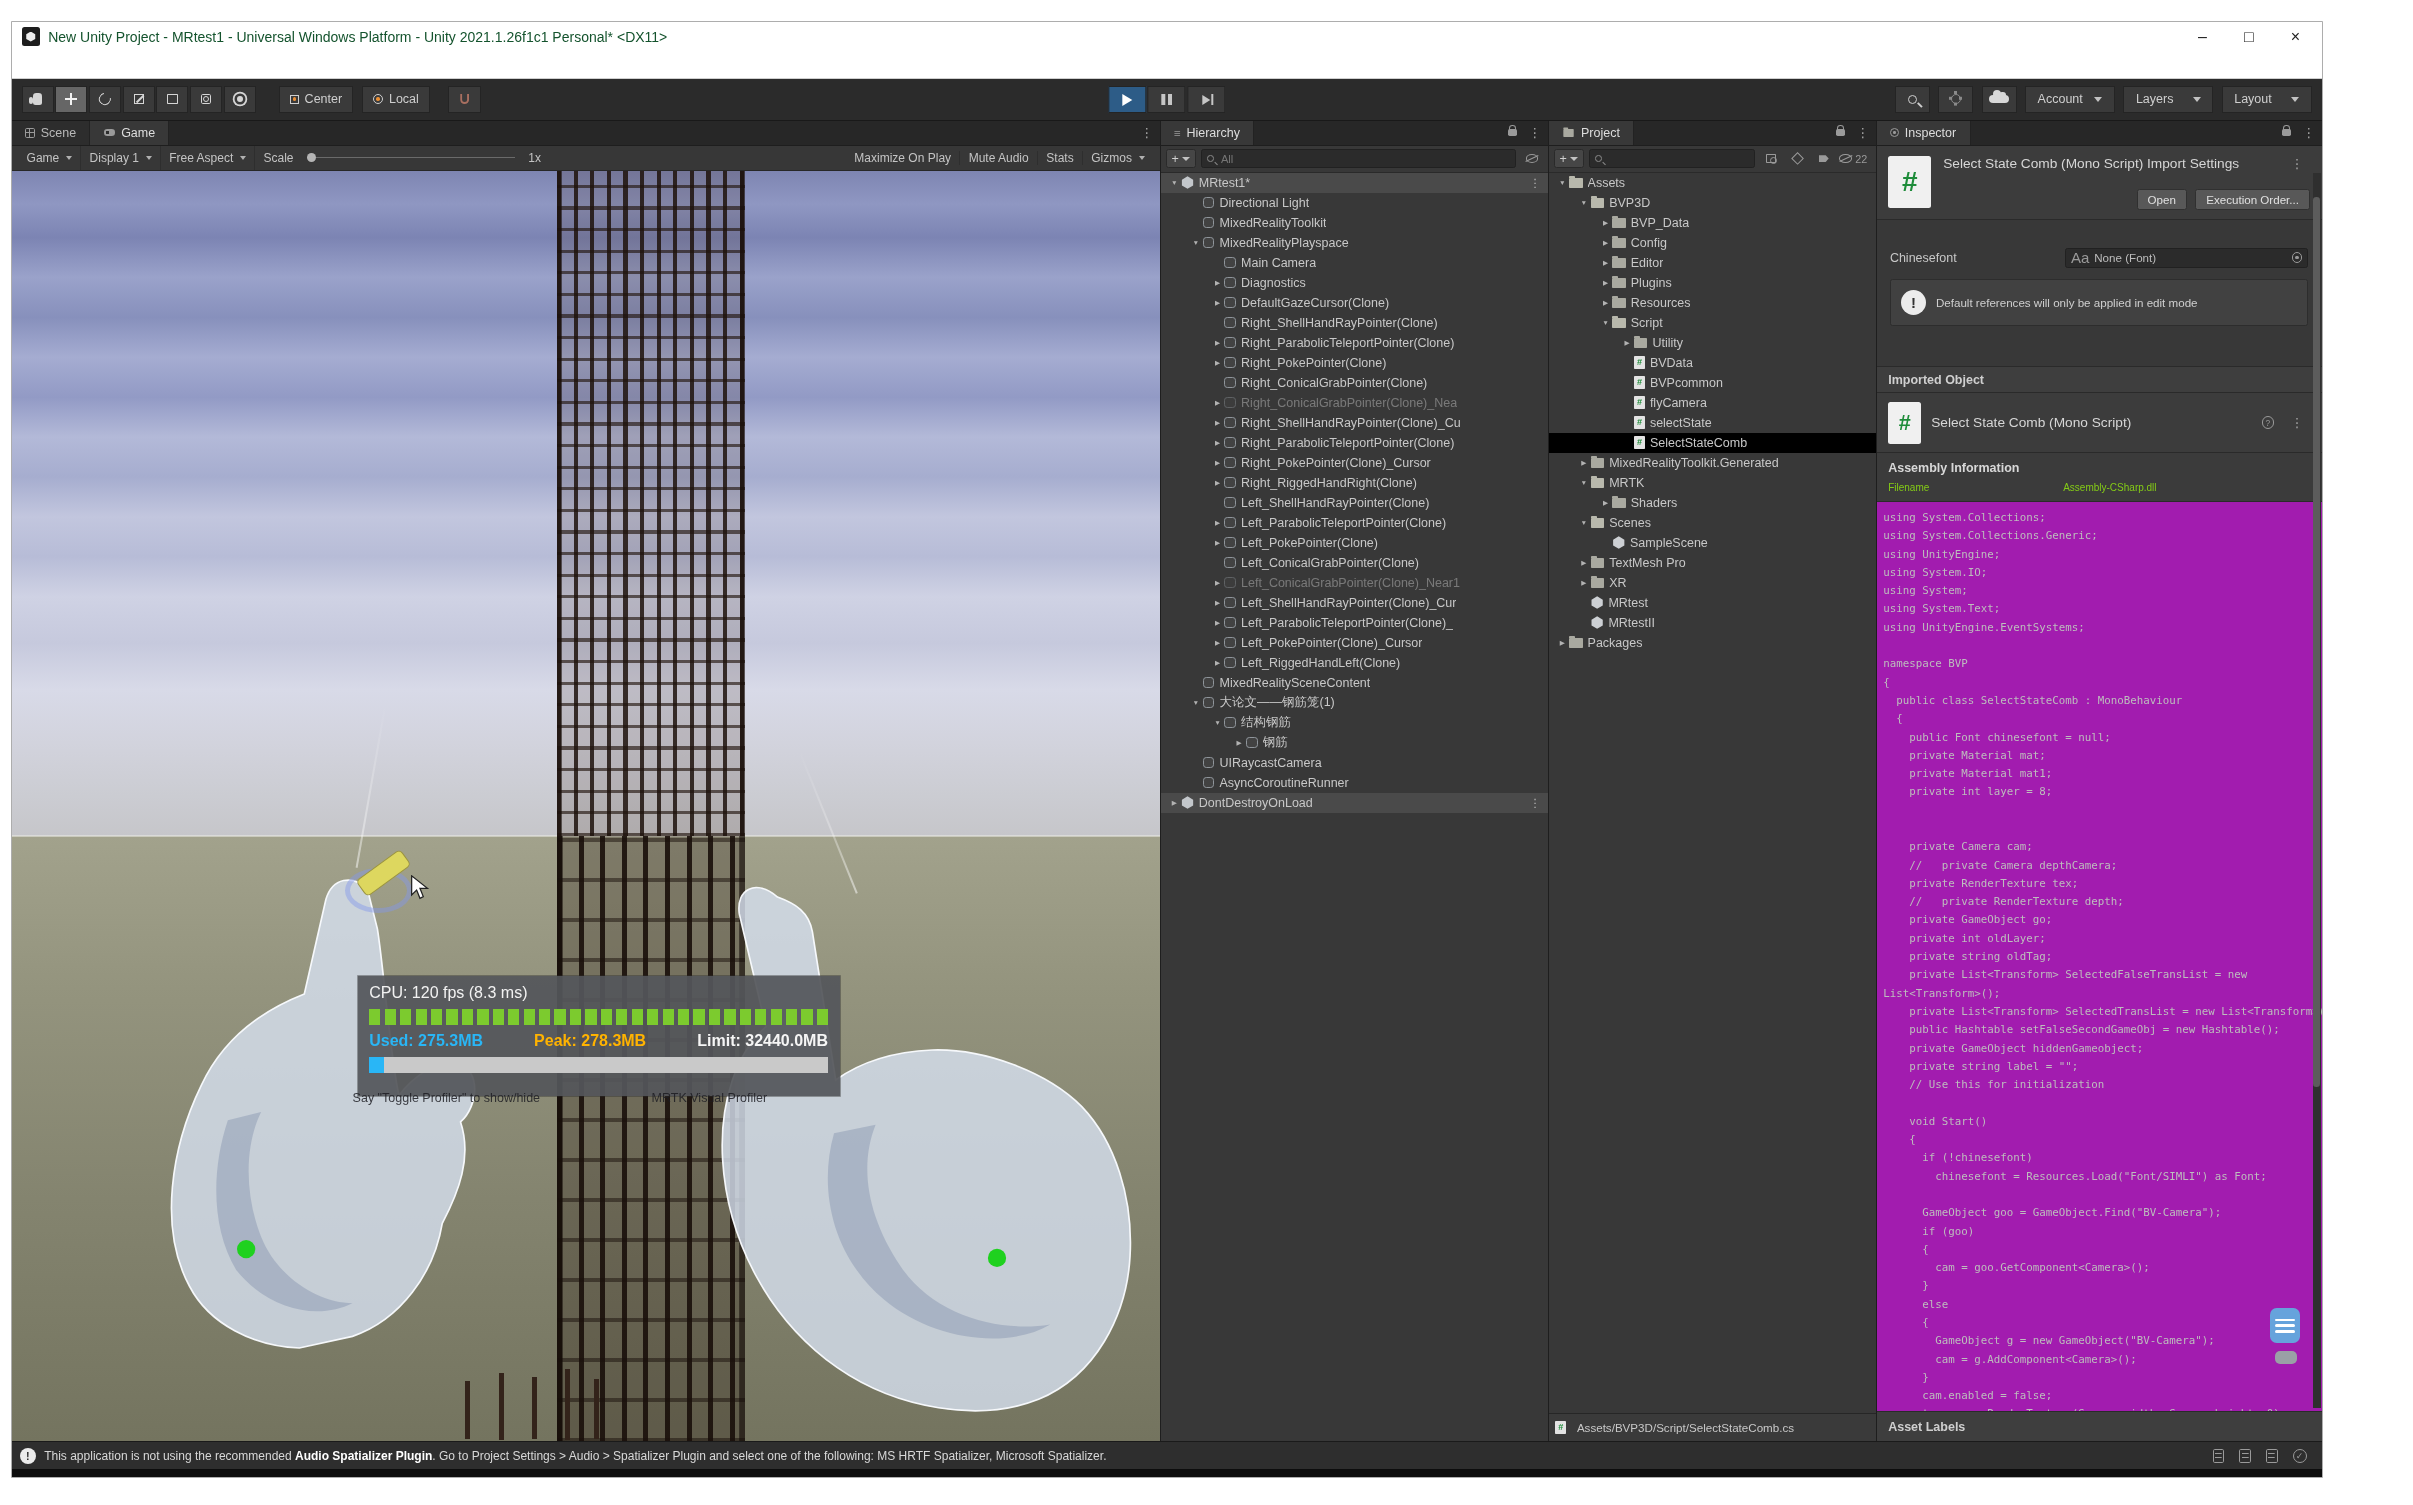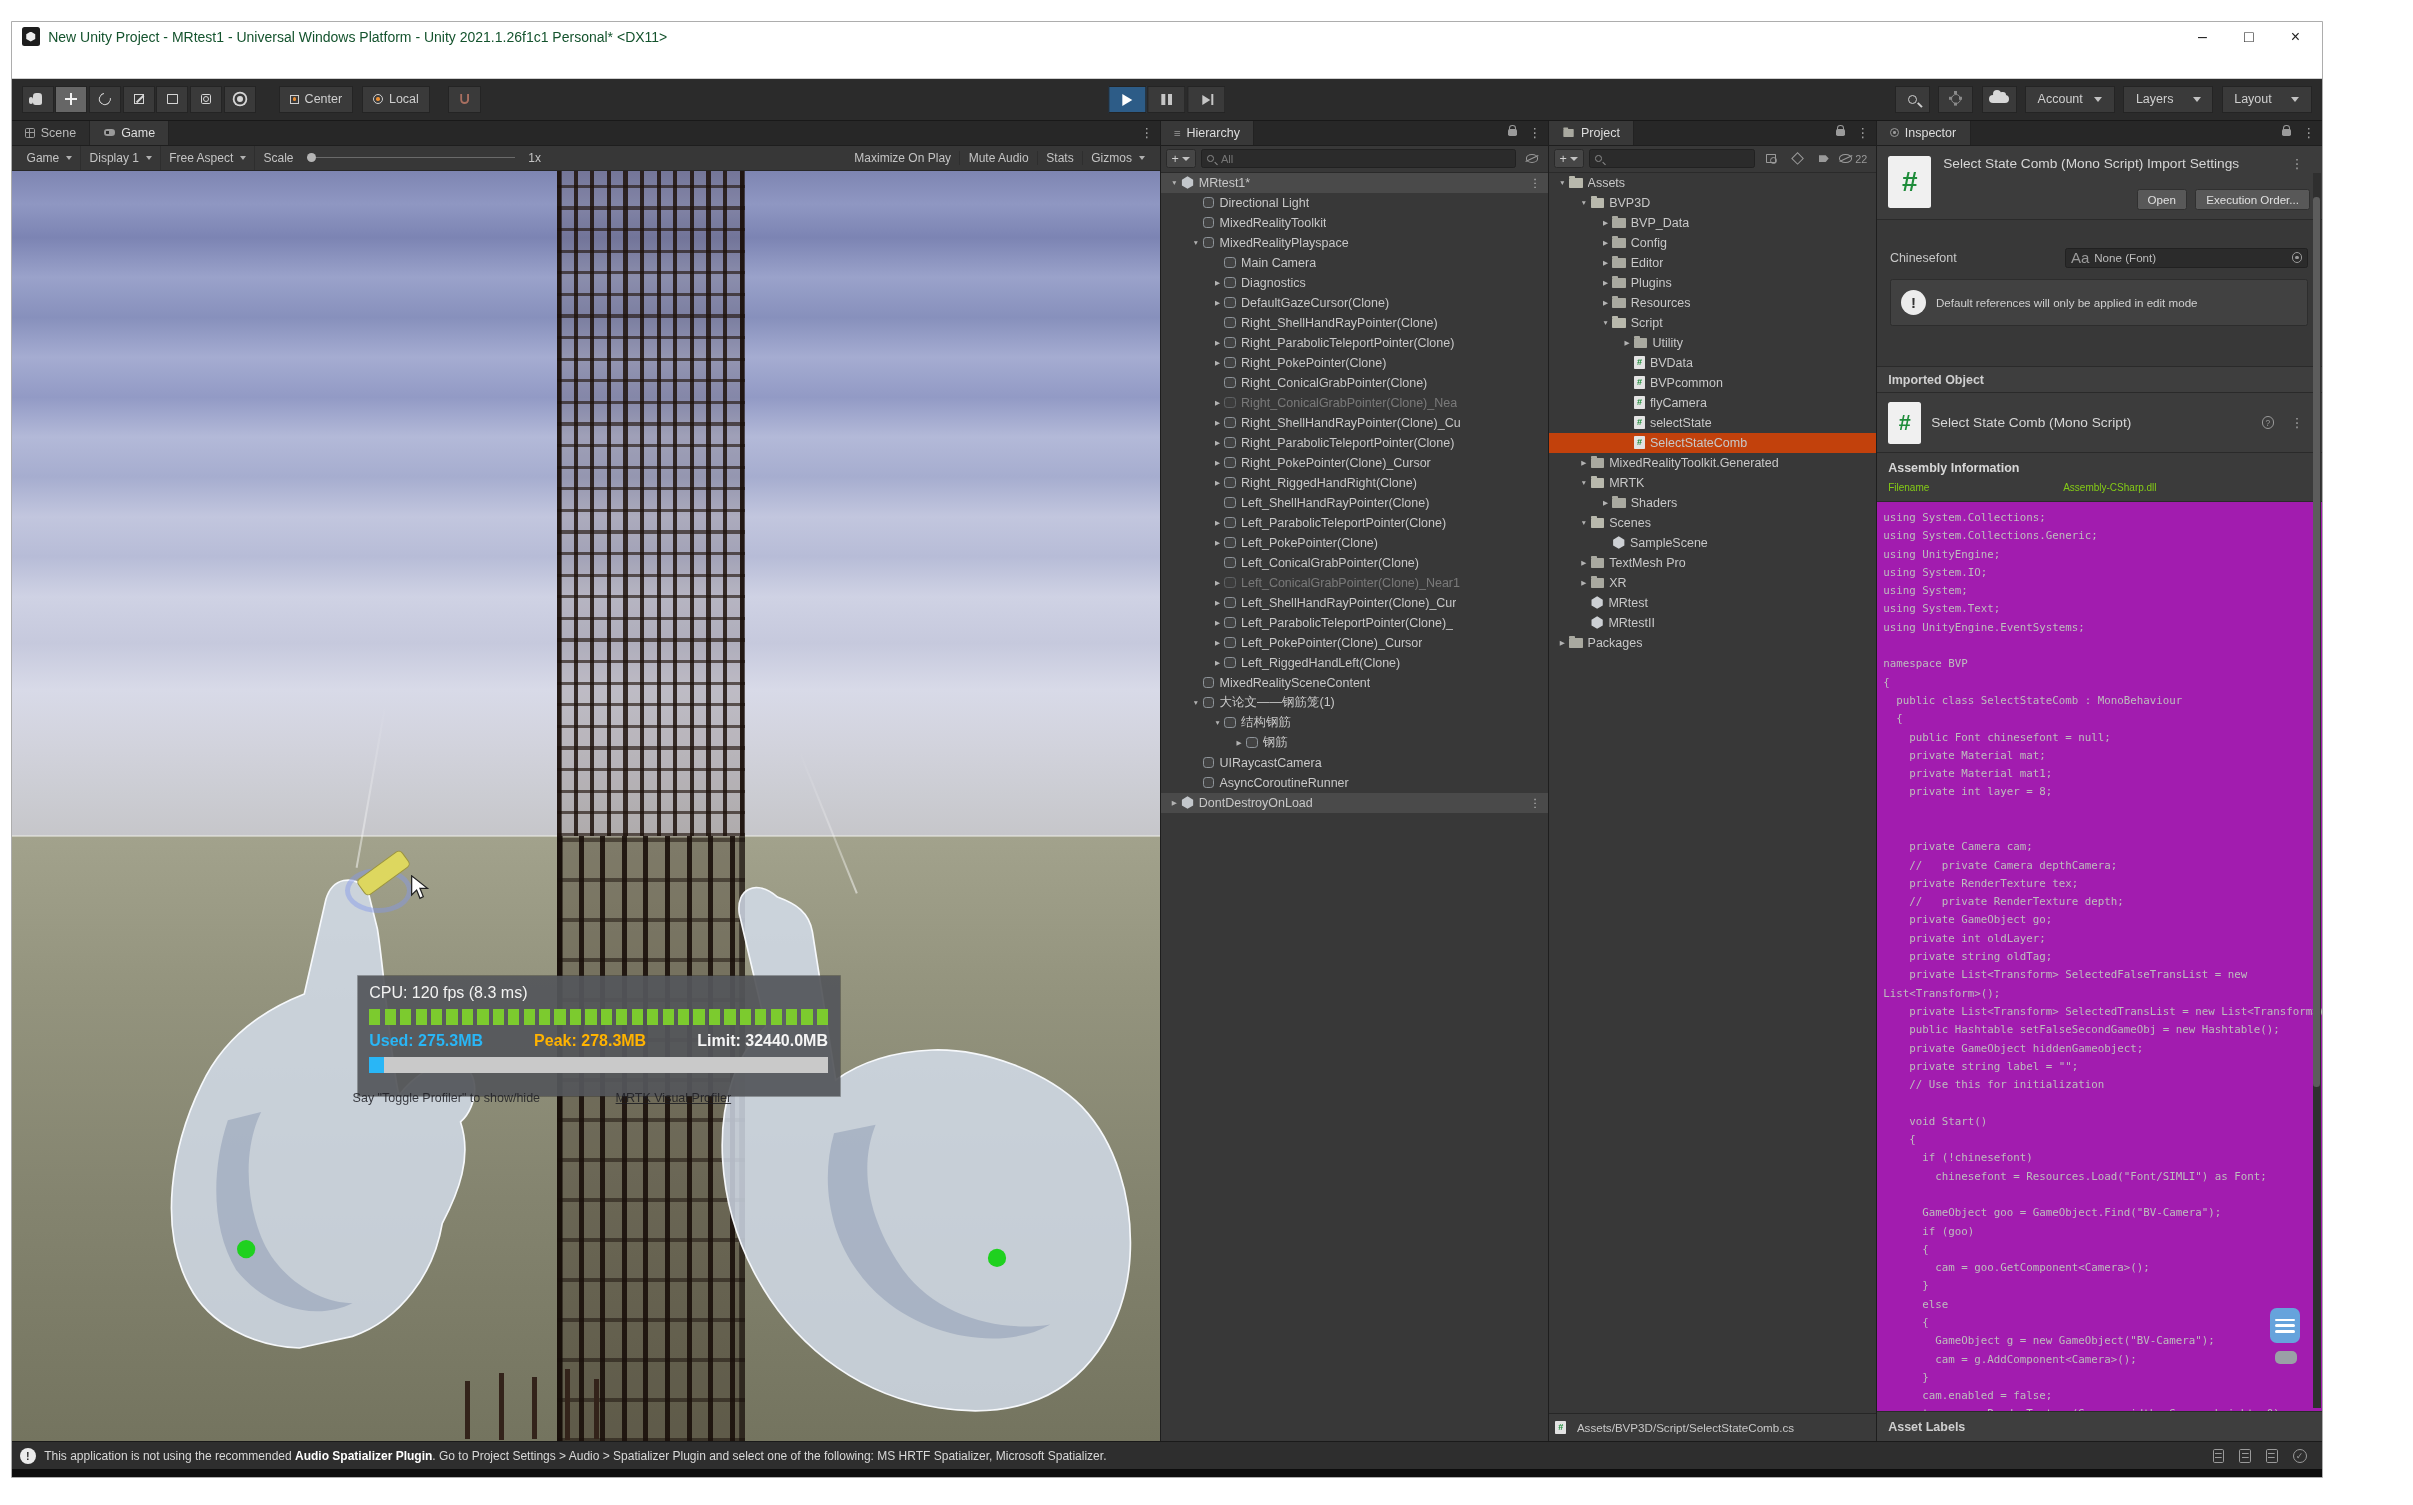--- a/index.html
+++ b/index.html
@@ -136,21 +136,21 @@
   .prof-squares{display:flex;gap:4.2px;margin-top:6.7px;height:16.6px;}
   .prof-squares span{flex:1;background:#7ccb2e;}
   .prof-mem{display:flex;justify-content:space-between;margin-top:6.7px;font-size:16px;font-weight:bold;}
   .prof-used{color:#29b6f6;}
   .prof-peak{color:#ffb300;}
   .prof-limit{color:#f5f5f5;}
   .prof-bar{margin-top:6.7px;height:16.6px;background:#c9c9c9;}
   .prof-bar-fill{width:15px;height:100%;background:#29b6f6;}
   .ov-label{position:absolute;top:920px;font-size:12.5px;color:rgba(28,28,34,0.85);white-space:nowrap;}
   .ov-left{left:341px;}
-  .ov-right{left:604px;text-decoration:underline;}
+  .ov-right{left:640px;}
 
   
   .panel-toolbar{height:27px;background:#383838;border-bottom:0.8px solid #2a2a2a;display:flex;align-items:center;
                  padding:0 5px;gap:5px;flex:none;}
   .addbtn{height:18.3px;background:#464646;border:0.8px solid #2a2a2a;border-radius:2.5px;color:#d0d0d0;font-size:12.5px;
           display:flex;align-items:center;padding:0 5px;gap:3.3px;}
   .searchbox{flex:1;height:18.3px;background:#2b2b2b;border:0.8px solid #212121;border-radius:2.5px;display:flex;
              align-items:center;padding:0 5px;gap:5px;min-width:0;}
   .mini-mag{width:6.7px;height:6.7px;border:1.2px solid #8a8a8a;border-radius:50%;position:relative;flex:none;}
   .mini-mag::after{content:'';position:absolute;left:5.8px;top:6.7px;width:4.2px;height:1.2px;background:#8a8a8a;transform:rotate(45deg);}
@@ -162,21 +162,21 @@
   .winmag{width:10px;height:8.3px;border:1.2px solid #9a9a9a;border-radius:0.8px;position:relative;}
   .winmag::after{content:'';position:absolute;right:-2.5px;bottom:-2.5px;width:5px;height:5px;border:1.2px solid #9a9a9a;border-radius:50%;}
   .typef{width:9.1px;height:9.1px;border:1.2px solid #9a9a9a;transform:rotate(45deg);}
   .labelf{width:10px;height:6.7px;background:#9a9a9a;clip-path:polygon(0 0,70% 0,100% 50%,70% 100%,0 100%);}
 
   .tree{flex:1;overflow:hidden;background:#383838;position:relative;}
   .trow{display:flex;align-items:center;height:20px;padding-left:calc(6.7px + var(--depth,0)*21.6px);
         color:#c8c8c8;font-size:12.5px;white-space:nowrap;overflow:hidden;}
   .trow .arrow{width:14px;font-size:6.7px;color:#b2b2b2;flex:none;text-align:center;}
   .trow .lbl{overflow:hidden;text-overflow:clip;}
-  .trow.selected{background:#c2410c;}
+  .trow.selected{background:#000000;}
   .trow.scene-header{background:#4a4a4a;}
   .trow.dim .lbl,.trow.dim .ic{opacity:0.45;}
   .trow .kebab{margin-left:auto;padding:0 6.7px;color:#b5b5b5;font-size:11.6px;flex:none;}
   .ic{flex:none;margin-right:5px;display:flex;align-items:center;justify-content:center;}
   .ic-go{width:11.6px;height:11.6px;border:1.2px solid #8f959b;border-radius:3.3px;background:rgba(255,255,255,0.05);}
   .ic-unity{width:12.5px;height:12.5px;background:#c3c7cb;clip-path:polygon(50% 0,95% 27%,95% 73%,50% 100%,5% 73%,5% 27%);}
   .ic-scene{width:12.5px;height:12.5px;background:#cdd0d4;clip-path:polygon(50% 0,95% 27%,95% 73%,50% 100%,5% 73%,5% 27%);}
   .ic-folder{width:13.3px;height:10px;background:#a9a9a0;border-radius:0.8px;position:relative;margin-top:1.7px;}
   .ic-folder::before{content:'';position:absolute;top:-2.5px;left:0;width:5.8px;height:2.5px;background:#a9a9a0;border-radius:0.8px 0.8px 0 0;}
   .ic-folder-open{width:13.3px;height:10px;background:#b8b8ac;border-radius:0.8px;position:relative;margin-top:1.7px;}

